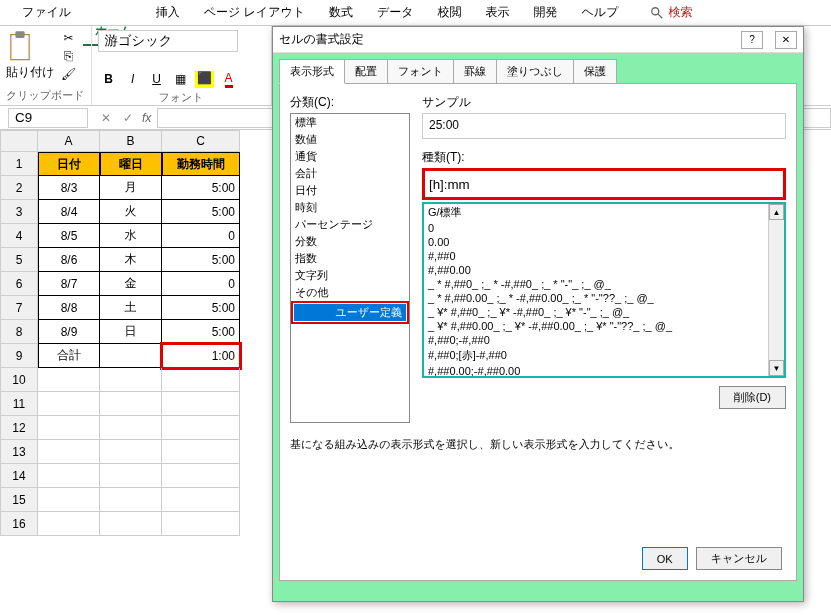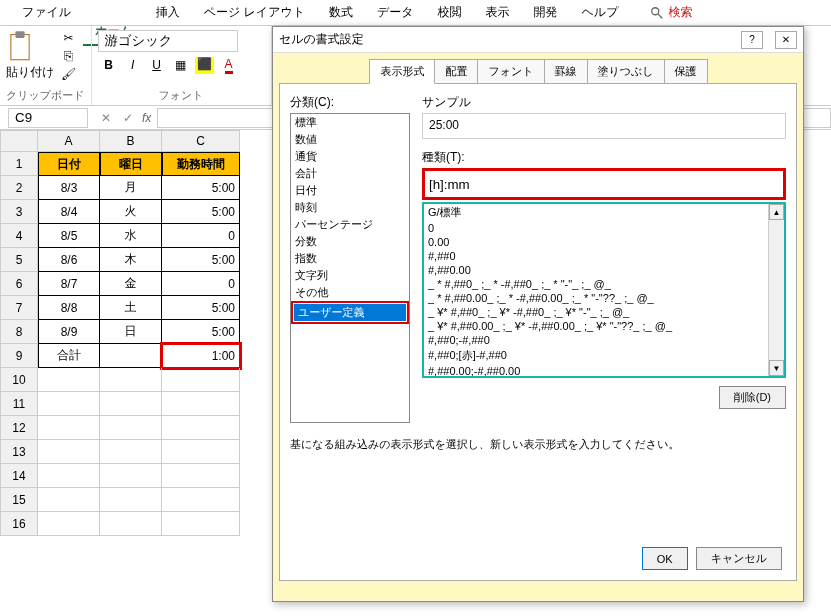--- a/index.html
+++ b/index.html
@@ -15,21 +15,21 @@
 
 .ribbon-toolbar { display: flex; height: 80px; border-bottom: 1px solid #ccc; }
 .rb-group { display: flex; flex-direction: column; justify-content: space-between; padding: 4px 6px 2px 6px; border-right: 1px solid #e0e0e0; }
 .rb-group-label { text-align: center; color: #666; font-size: 11px; }
 .clipboard-body { display: flex; gap: 4px; align-items: flex-start; }
 .paste-btn { display: flex; flex-direction: column; align-items: flex-start; gap: 2px; cursor: pointer; }
 .paste-btn svg { width: 28px; height: 32px; }
 .clip-mini { display: flex; flex-direction: column; gap: 2px; }
 .clip-mini div { width: 20px; height: 16px; display: flex; align-items: center; justify-content: center; }
 
-.font-body { display: flex; flex-direction: column; gap: 2px; }
+.font-body { display: flex; flex-direction: column; gap: 16px; }
 .font-name-row { display: flex; align-items: center; gap: 4px; }
 .font-name { border: 1px solid #ccc; padding: 2px 6px; width: 140px; height: 22px; }
 .font-btns { display: flex; gap: 2px; align-items: center; }
 .fb { width: 22px; height: 22px; display: flex; align-items: center; justify-content: center; border: 1px solid transparent; cursor: pointer; }
 
 
 .formula-bar { display: flex; align-items: center; height: 24px; border-bottom: 1px solid #ccc; }
 .name-box { width: 80px; border: 1px solid #ccc; padding: 2px 6px; margin: 2px 4px 2px 8px; height: 20px; }
 .fx-btns { display: flex; gap: 2px; padding: 0 4px; align-items: center; }
 .fx-btn { width: 20px; height: 20px; display: flex; align-items: center; justify-content: center; color: #888; }
@@ -48,36 +48,36 @@
 .cell { height: 24px; border: 1px solid #ccc; border-top: none; border-left: none; display: flex; align-items: center; padding: 0 4px; }
 .cA { width: 62px; } .cB { width: 62px; } .cC { width: 78px; }
 .hdr-cell { background: #ffc000; font-weight: bold; justify-content: center; border: 1px solid #000; }
 .data-cell { border: 1px solid #000; border-top: none; border-left: none; }
 .data-cell.left-border { border-left: 1px solid #000; }
 .center { justify-content: center; }
 .right { justify-content: flex-end; }
 .sel-cell { outline: 3px solid #e00000; outline-offset: -1px; }
 
 
-.dialog { position: absolute; left: 272px; top: 26px; width: 532px; height: 576px; background: #fef9c3; border: 1px solid #888; box-shadow: 2px 2px 8px rgba(0,0,0,.3); }
+.dialog { position: absolute; left: 272px; top: 26px; width: 532px; height: 576px; background: #86efac; border: 1px solid #888; box-shadow: 2px 2px 8px rgba(0,0,0,.3); }
 .dlg-title { height: 26px; display: flex; align-items: center; justify-content: space-between; padding: 0 6px; background: #fff; border-bottom: 1px solid #ddd; }
 .dlg-title-r { display: flex; gap: 12px; }
 .dlg-close { width: 22px; height: 18px; border: 1px solid #aaa; display: flex; align-items: center; justify-content: center; font-size: 10px; }
 
-.dlg-tabs { display: flex; padding: 6px 6px 0 6px; justify-content: center; }
+.dlg-tabs { display: flex; padding: 6px 6px 0 6px; }
 .dlg-tab { padding: 4px 10px; border: 1px solid #aaa; background: #f8f8f8; margin-right: -1px; cursor: pointer; font-size: 11px; }
 .dlg-tab.active { background: #fff; border-bottom: 1px solid #fff; position: relative; z-index: 2; }
 
 .dlg-panel { margin: 0 6px 6px 6px; border: 1px solid #aaa; background: #fff; position: relative; top: -1px; height: 498px; padding: 10px; }
 .dlg-row { display: flex; gap: 12px; }
 .cat-col { width: 120px; }
 .cat-label { margin-bottom: 2px; }
 .cat-list { border: 1px solid #888; height: 310px; overflow-y: auto; font-size: 11px; }
 .cat-item { padding: 1px 4px; cursor: pointer; }
-.cat-item.selected { background: #0078d7; color: #fff; }
+.cat-item.selected { background: #0078d7; color: #fff; text-align: right; }
 .cat-wrap { border: 2px solid #e00000; padding: 1px; }
 
 .right-col { flex: 1; }
 .sample-label { margin-bottom: 2px; }
 .sample-box { border: 1px solid #ccc; height: 26px; padding: 4px 6px; margin-bottom: 10px; }
 .type-label { margin-bottom: 2px; }
 .type-input { width: 100%; border: 3px solid #e00000; padding: 2px 4px; height: 32px; margin-bottom: 2px; }
 .fmt-list { border: 2px solid #14b8a6; height: 176px; overflow-y: auto; font-size: 11px; position: relative; }
 .fmt-item { padding: 1px 4px; }
 .fmt-scroll { position: absolute; right: 0; top: 0; width: 16px; height: 100%; background: #f0f0f0; border-left: 1px solid #ccc; }

